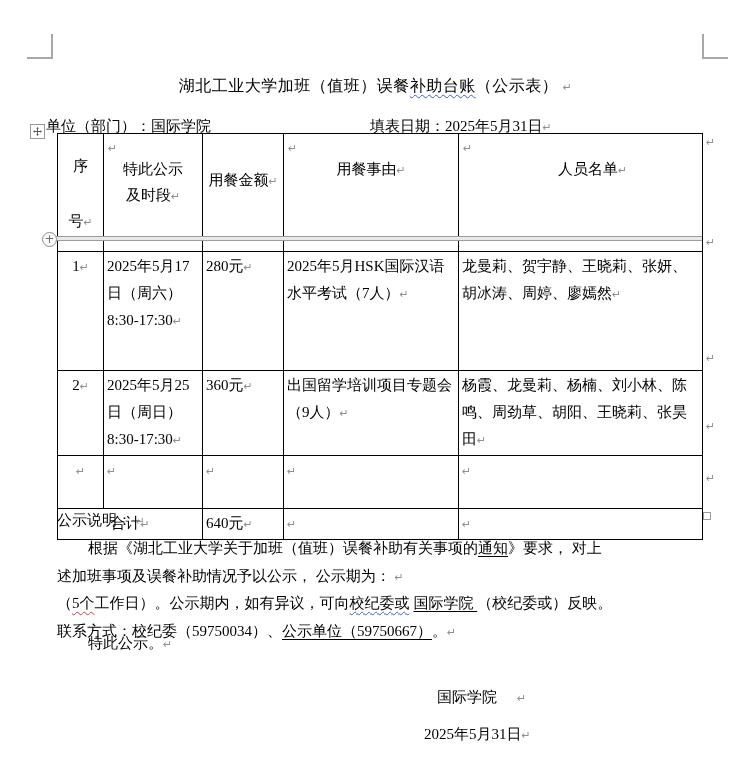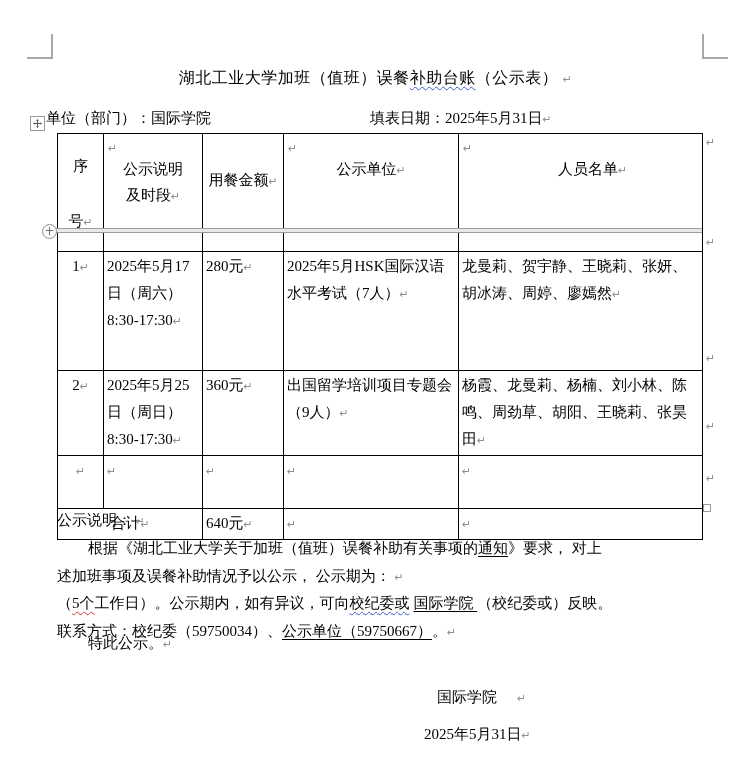--- a/index.html
+++ b/index.html
@@ -1,20 +1,20 @@
 <!DOCTYPE html>
 <html><head>
 <meta charset="utf-8">
 <style>
   html,body{margin:0;padding:0;background:#fff;}
   .page{
     position:relative;width:751px;height:779px;background:#ffffff;overflow:hidden;
     font-family:"Liberation Serif","DejaVu Serif",serif;color:#000;
   }
-  .abs{position:absolute;}
+  .abs{position:absolute;margin-top:8px;}
   
   .cmark{position:absolute;background:#a8a8a8;}
   
   .title{left:0;top:68px;width:751px;text-align:center;font-size:16px;letter-spacing:.5px;}
   .wavy-blue{text-decoration:underline;text-decoration-style:wavy;text-decoration-color:#3a5fd0;text-decoration-thickness:1px;text-underline-offset:3px;}
   .wavy-red{text-decoration:underline;text-decoration-style:wavy;text-decoration-color:#d03a3a;text-decoration-thickness:1px;text-underline-offset:3px;}
   .uline{text-decoration:underline;text-underline-offset:3px;}
   
   .pm{color:#8f8f8f;font-size:11px;font-family:"DejaVu Sans",sans-serif;vertical-align:baseline;}
   .info{left:46px;top:109px;width:660px;font-size:15px;}
@@ -82,29 +82,29 @@
         <col style="width:244px">
       </colgroup>
     <tbody>
         <tr style="height:95px;">
       <td class="hcell">
         <div class="h-no"><span>序
 号</span><span class="pm">↵</span></div>
       </td>
       <td class="hcell">
         <span class="pm cellmark">↵</span>
-        <div class="h-date prewrap"><span>公示说明
+        <div class="h-date prewrap"><span>特此公示
 及时段</span><span class="pm">↵</span></div>
       </td>
       <td class="hcell">
         <div class="h-amt"><span>用餐金额</span><span class="pm">↵</span></div>
       </td>
       <td class="hcell">
         <span class="pm cellmark">↵</span>
-        <div class="h-why"><span>公示单位</span><span class="pm">↵</span></div>
+        <div class="h-why"><span>用餐事由</span><span class="pm">↵</span></div>
       </td>
       <td class="hcell">
         <span class="pm cellmark">↵</span>
         <div class="h-who"><span>人员名单</span><span class="pm">↵</span></div>
       </td>
     </tr>
     <tr style="height:119px;">
       <td class="c-no pad28"><span>1</span><span class="pm">↵</span></td>
       <td class="c-date"><span class="prewrap">2025年5月17
 日（周六）

